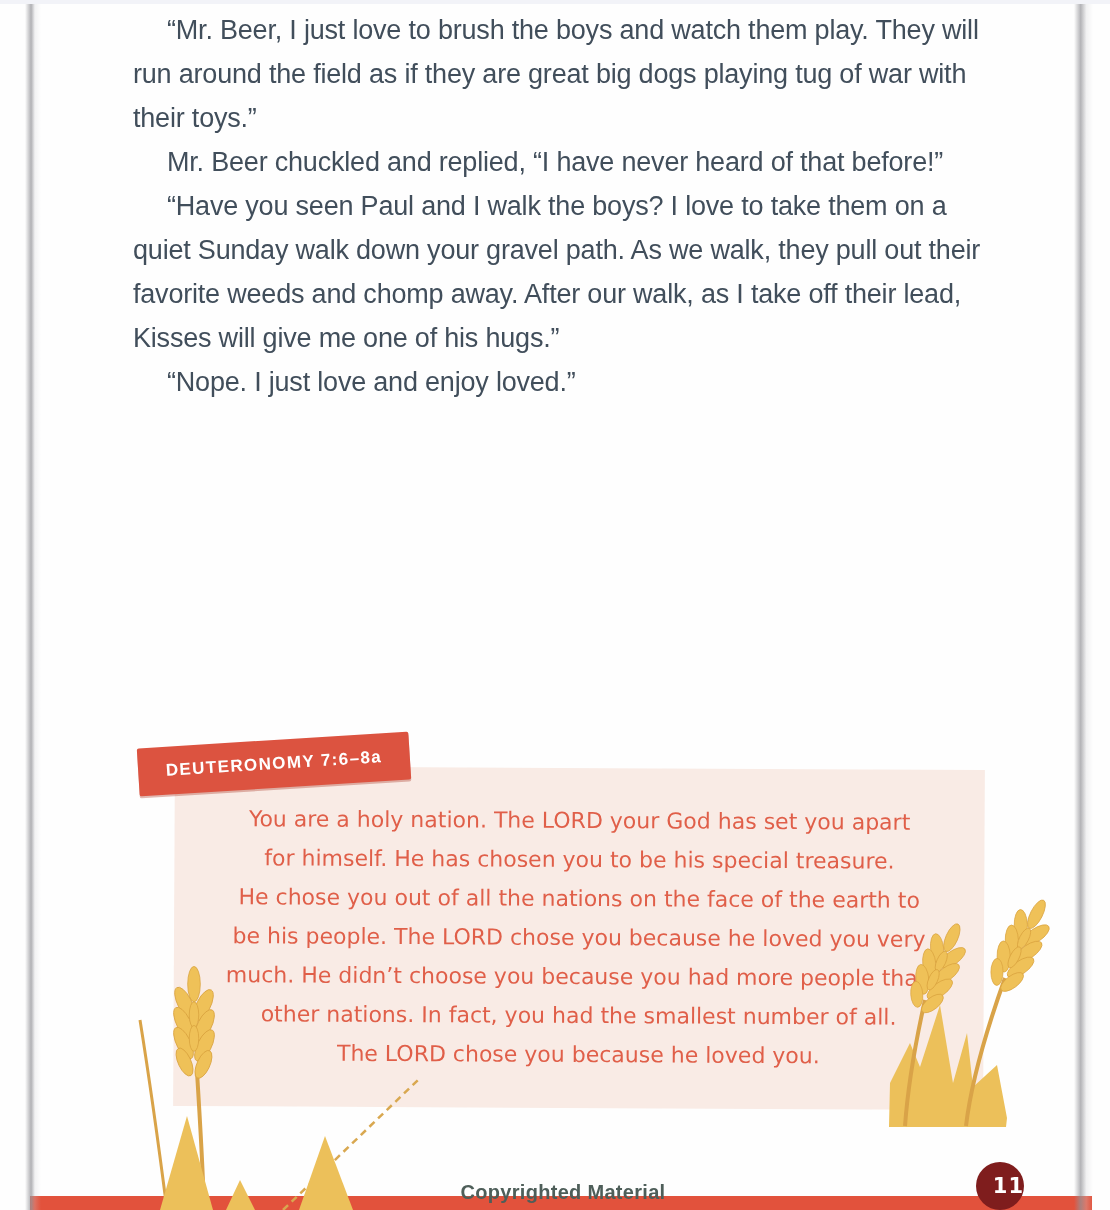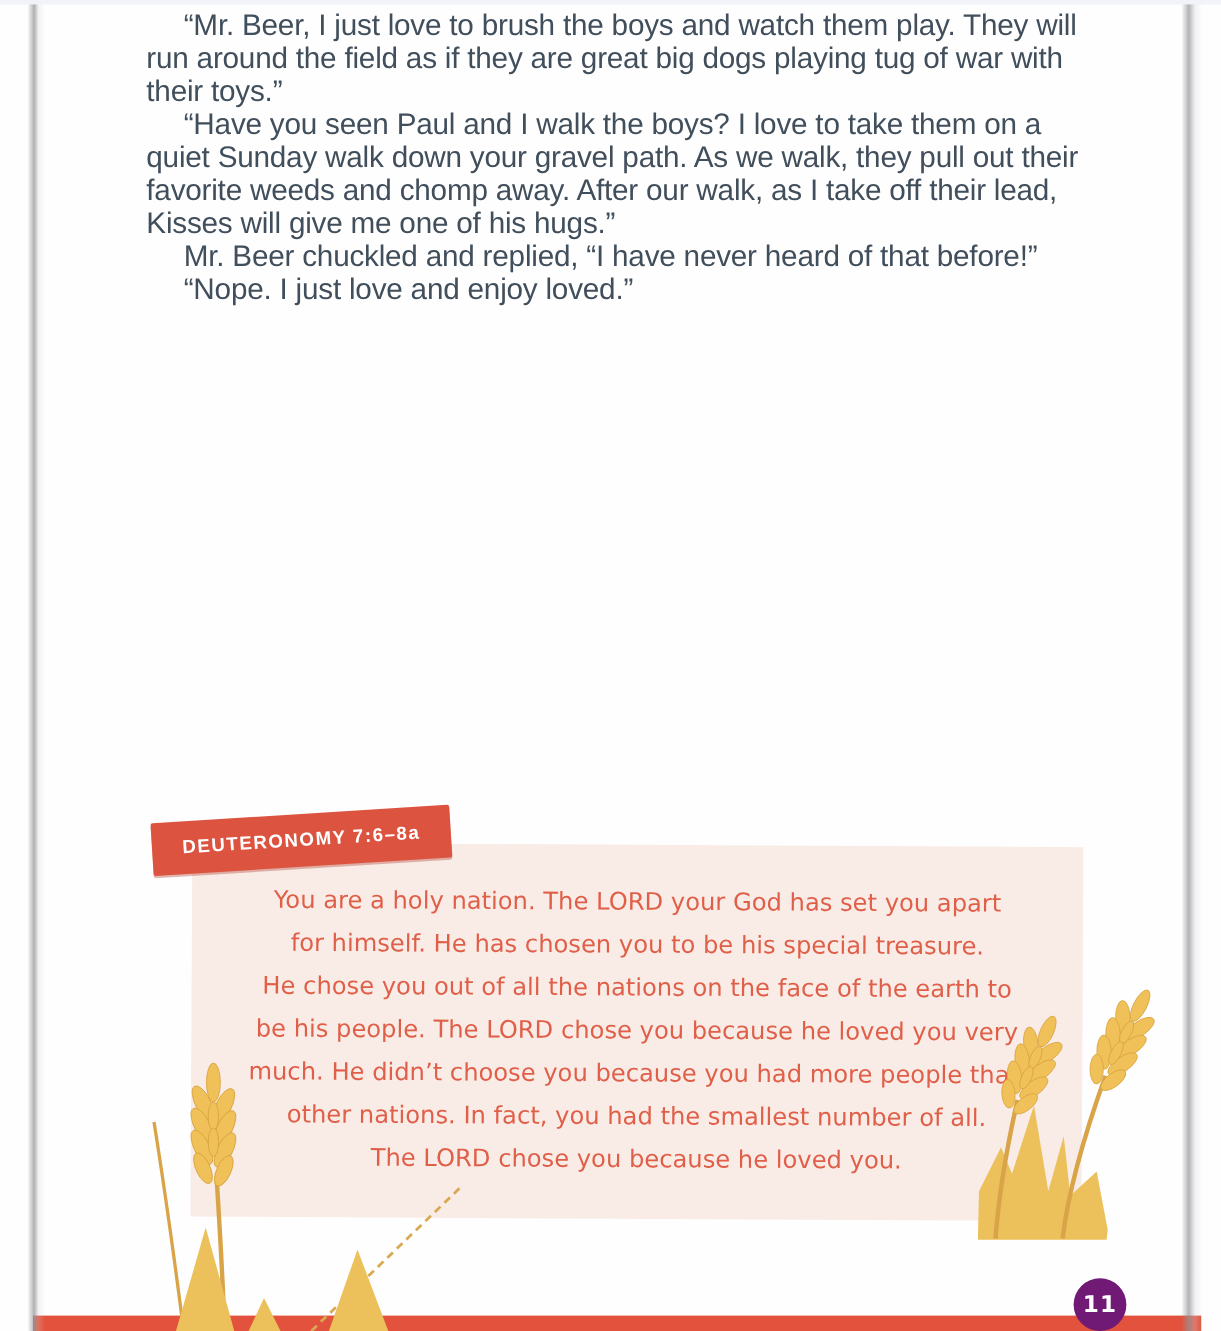--- a/index.html
+++ b/index.html
@@ -10,21 +10,21 @@
   .top-strip { position:absolute; left:0; top:0; width:1110px; height:4px; background:#f2f3f8; }
 
   .edge { position:absolute; top:4px; height:1206px; z-index:8; }
   .edge-left  { left:25px;  width:16px;
     background:linear-gradient(to right, rgba(255,255,255,0) 0%, rgba(150,150,155,0.75) 38%, rgba(205,205,210,0.25) 62%, rgba(255,255,255,0) 100%); }
   .edge-right { left:1074px; width:19px;
     background:linear-gradient(to right, rgba(255,255,255,0) 0%, rgba(148,148,153,0.7) 35%, rgba(210,210,214,0.3) 65%, rgba(255,255,255,0) 100%); }
 
   .story {
     position:absolute; left:133px; top:8px; width:852px;
-    font-size:27px; line-height:30px; color:#414e5b; letter-spacing:-0.2px;
+    font-size:27px; line-height:44px; color:#414e5b; letter-spacing:-0.2px;
   }
   .story p { margin:0; text-indent:34px; }
 
   .verse-box {
     position:absolute; left:174px; top:768px; width:810px; height:340px;
     background:#f9ebe5; transform:rotate(0.3deg); z-index:1;
   }
   .verse-lines {
     margin-top:33px; text-align:center;
     font-family:"DejaVu Sans", sans-serif; font-size:22px; line-height:39px;
@@ -44,37 +44,37 @@
 
   .band { position:absolute; left:30px; top:1196px; width:1062px; height:14px; background:#e2523c; z-index:2; }
 
   .copyright {
     position:absolute; left:373px; top:1181px; width:380px; text-align:center;
     font-size:20px; font-weight:bold; color:#4e5e59; letter-spacing:0.3px; z-index:4;
   }
 
   .pagenum {
     position:absolute; left:976px; top:1162px; width:48px; height:48px; border-radius:50%;
-    background:#701a75; z-index:5; display:flex; align-items:center; justify-content:center;
+    background:#7f1d1d; z-index:5; display:flex; align-items:center; justify-content:flex-end;
   }
   .pagenum span {
     color:#ffffff; font-size:21px; font-weight:bold; letter-spacing:1px;
     font-family:"DejaVu Sans", sans-serif;
   }
 </style>
 </head>
 <body>
 
 <div class="stage">
   <div class="top-strip"></div>
 
   <div class="story">
     <p>“Mr. Beer, I just love to brush the boys and watch them play. They will run around the field as if they are great big dogs playing tug of war with their toys.”</p>
+    <p>Mr. Beer chuckled and replied, “I have never heard of that before!”</p>
     <p>“Have you seen Paul and I walk the boys? I love to take them on a quiet Sunday walk down your gravel path. As we walk, they pull out their favorite weeds and chomp away. After our walk, as I take off their lead, Kisses will give me one of his hugs.”</p>
-    <p>Mr. Beer chuckled and replied, “I have never heard of that before!”</p>
     <p>“Nope. I just love and enjoy loved.”</p>
   </div>
 
   <div class="verse-box">
     <div class="verse-lines">
       <div>You are a holy nation. The LORD your God has set you apart</div>
       <div>for himself. He has chosen you to be his special treasure.</div>
       <div>He chose you out of all the nations on the face of the earth to</div>
       <div>be his people. The LORD chose you because he loved you very</div>
       <div>much. He didn’t choose you because you had more people than</div>
@@ -115,20 +115,21 @@
   <svg class="wheat-right" width="250" height="250" viewBox="0 0 250 250">
     <polygon points="30,203 50,163 60,187 80,125 93,203 107,153 113,207 137,185 147,238 146,247 29,247" fill="#ecc05a"></polygon>
     <path d="M65,120 C56,160 48,205 45,246" stroke="#d9a348" stroke-width="4" fill="none"></path>
     <path d="M145,98 C130,140 112,195 106,246" stroke="#d9a348" stroke-width="4" fill="none"></path>
     <use href="#wheathead" transform="translate(65,118) rotate(24)" fill="#efc158" stroke="#d9a23e" stroke-width="0.7"></use>
     <use href="#wheathead" transform="translate(145,96) rotate(27) scale(1,1.05)" fill="#efc158" stroke="#d9a23e" stroke-width="0.7"></use>
   </svg>
 
   <div class="band"></div>
 
+  <div class="copyright">Copyrighted Material</div>
 
   <div class="pagenum">
     <span>11</span>
   </div>
 
   <div class="edge edge-left"></div>
   <div class="edge edge-right"></div>
 </div>
 
 </body></html>

